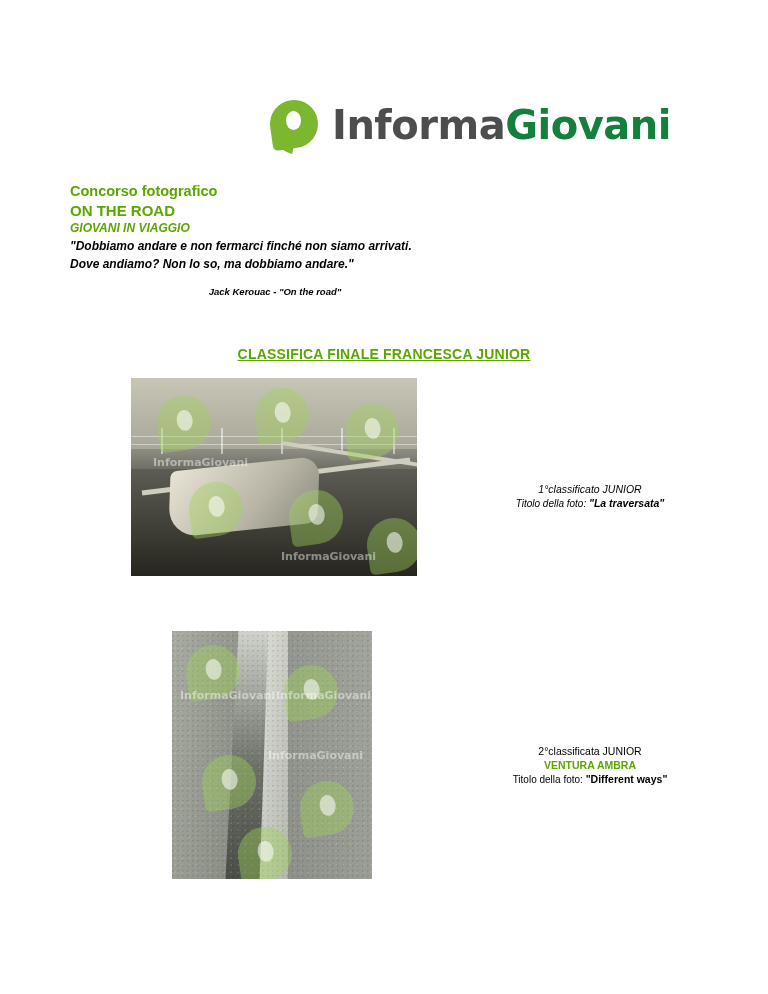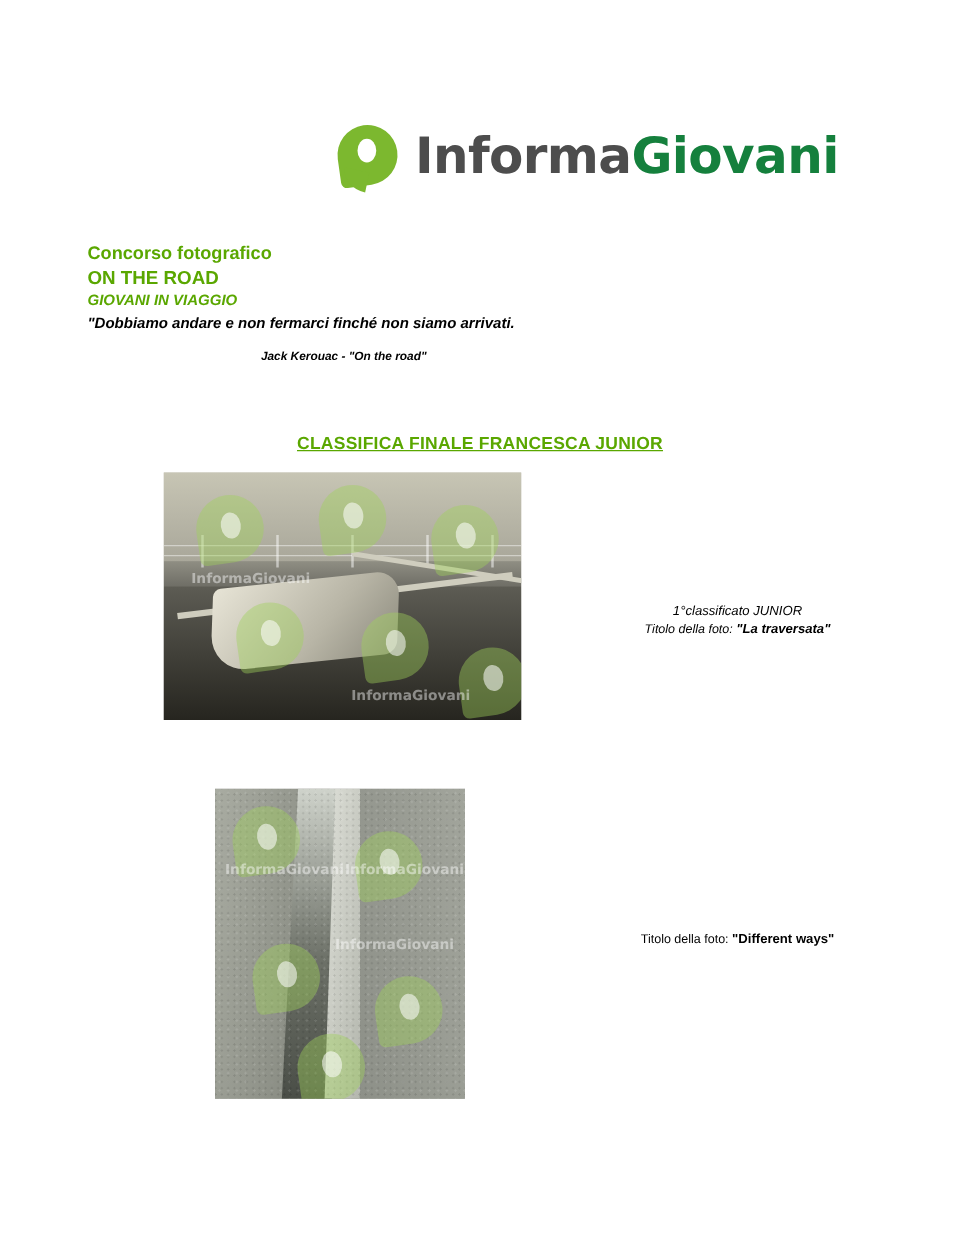--- a/index.html
+++ b/index.html
@@ -70,21 +70,21 @@
     margin-left: 6px;
     white-space: nowrap;
   }
   .logo-text .informa { color: #4d4d4d; }
   .logo-text .giovani { color: #15803d; }
 
   
   .header-block {
     position: absolute;
     left: 70px;
-    top: 194px;
+    top: 182px;
     width: 620px;
   }
   .h-line1 {
     color: #5aa700;
     font-size: 14.5px;
     font-weight: bold;
     line-height: 19px;
   }
   .h-line2 {
     color: #5aa700;
@@ -283,20 +283,21 @@
   <div class="logo-text">
     <span class="informa">Informa</span><span class="giovani">Giovani</span>
   </div>
 </div>
 
 <div class="header-block">
   <div class="h-line1">Concorso fotografico</div>
   <div class="h-line2">ON THE ROAD</div>
   <div class="h-line3">GIOVANI IN VIAGGIO</div>
   <div class="h-quote">"Dobbiamo andare e non fermarci finché non siamo arrivati.</div>
+  <div class="h-quote">Dove andiamo? Non lo so, ma dobbiamo andare."</div>
   <div class="h-attrib">Jack Kerouac - "On the road"</div>
 </div>
 
 <div class="section-title">CLASSIFICA FINALE FRANCESCA JUNIOR</div>
 
 <div class="photo" id="photo-1">
   <div class="sky"></div>
   <div class="sea"></div>
   <div class="deck"></div>
   <div class="rail"></div>
@@ -341,17 +342,19 @@
     <div class="wm-blob" style="left:30px;  top:124px;"></div>
     <div class="wm-blob" style="left:128px; top:150px;"></div>
     <div class="wm-blob" style="left:66px;  top:196px;"></div>
     <div class="wm-txt" style="left:8px;  top:58px;">InformaGiovani</div>
     <div class="wm-txt" style="left:104px; top:58px;">InformaGiovani</div>
     <div class="wm-txt" style="left:96px; top:118px;">InformaGiovani</div>
   </div>
 </div>
 
 <div class="caption" id="caption-2">
+  <div class="cap-rank">2°classificata JUNIOR</div>
+  <div class="cap-name">VENTURA AMBRA</div>
   <div class="cap-title">
     <span>Titolo della foto:</span>
     <b>"Different ways"</b>
   </div>
 </div>
 
 </body></html>

